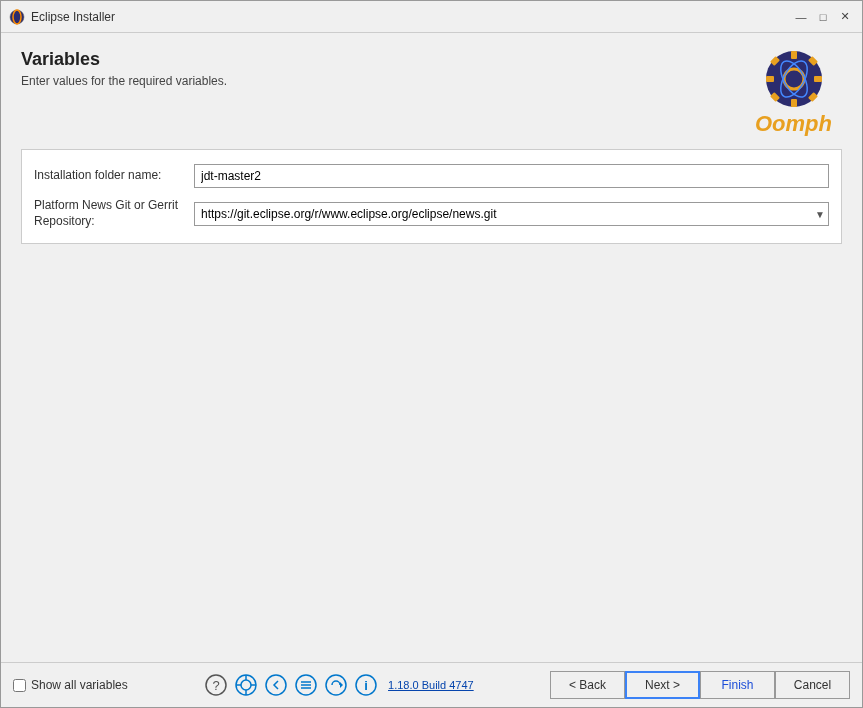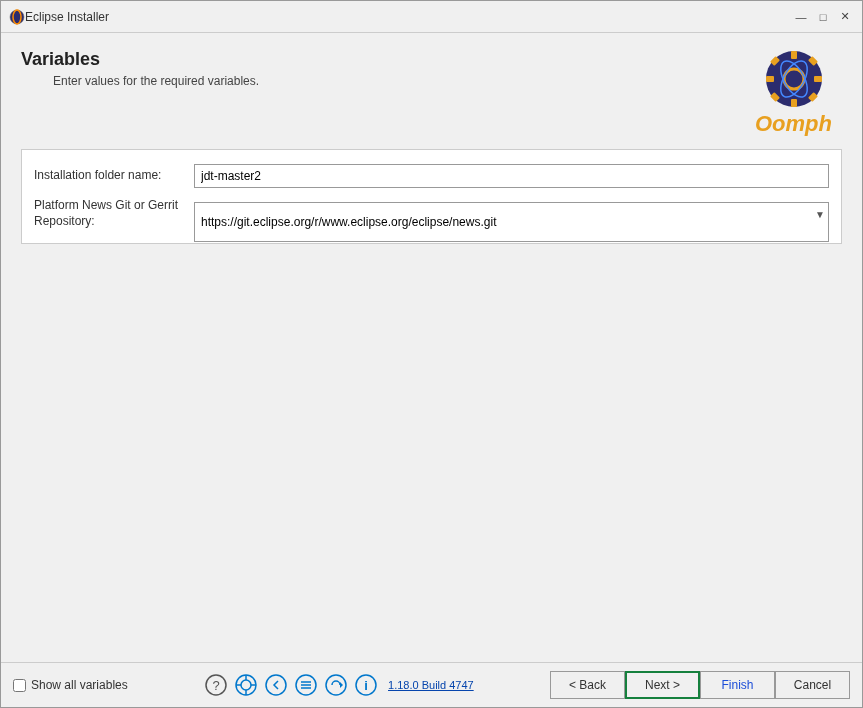--- a/index.html
+++ b/index.html
@@ -24,20 +24,21 @@
       border-bottom: 1px solid #ccc;
       height: 32px;
       display: flex;
       align-items: center;
       padding: 0 8px;
       justify-content: space-between;
     }
     .title-bar-left {
       display: flex;
       align-items: center;
+      gap: 6px;
     }
     .title-bar-right {
       display: flex;
       align-items: center;
       gap: 4px;
     }
     .title-bar-btn {
       width: 18px;
       height: 18px;
       background: none;
@@ -74,21 +75,20 @@
     }
     .header-text h1 {
       font-size: 18px;
       font-weight: bold;
       color: #222;
       margin-bottom: 4px;
     }
     .header-text p {
       font-size: 12px;
       color: #444;
-      margin-left: 32px;
     }
     .oomph-logo {
       display: flex;
       flex-direction: column;
       align-items: center;
       margin-right: 10px;
     }
     .oomph-circle {
       width: 60px;
       height: 60px;
@@ -129,21 +129,21 @@
       font-size: 12px;
       background: white;
     }
     .form-select-wrapper {
       flex: 1;
       position: relative;
       height: 24px;
     }
     .form-select {
       width: 100%;
-      height: 40px;
+      height: 24px;
       border: 1px solid #999;
       padding: 2px 24px 2px 6px;
       font-size: 12px;
       background: white;
       appearance: none;
       cursor: pointer;
     }
     .select-arrow {
       position: absolute;
       right: 4px;
@@ -207,21 +207,21 @@
       min-width: 75px;
       height: 28px;
       border: 1px solid #999;
       background: #f0f0f0;
       font-size: 12px;
       cursor: pointer;
       padding: 0 12px;
       color: #333;
     }
     .btn-primary {
-      border: 2px solid #15803d;
+      border: 2px solid #3b82f6;
       background: #f0f0f0;
     }
     .btn-disabled {
       color: #1d4ed8;
       cursor: default;
     }
     
     .eclipse-icon {
       width: 16px;
       height: 16px;

